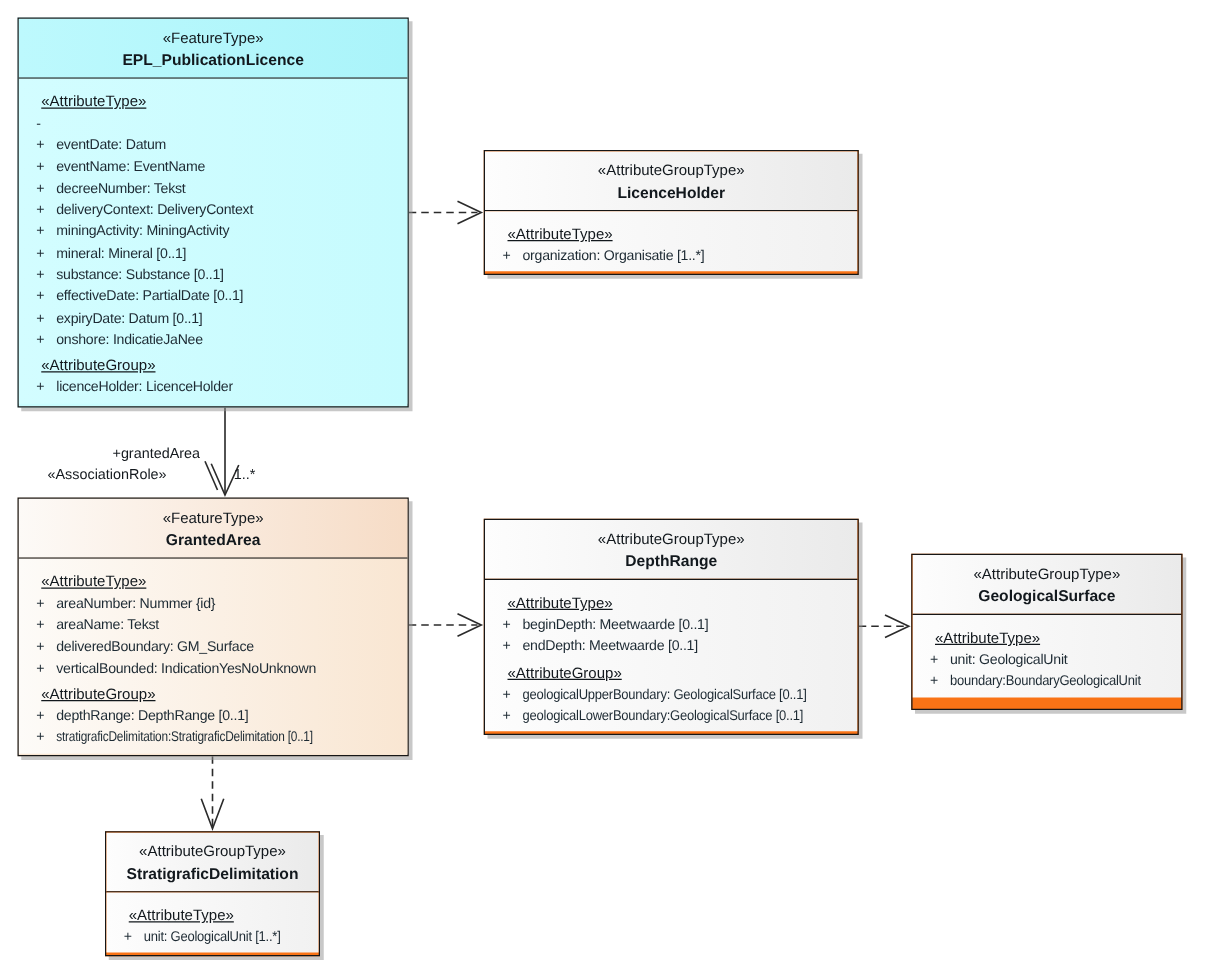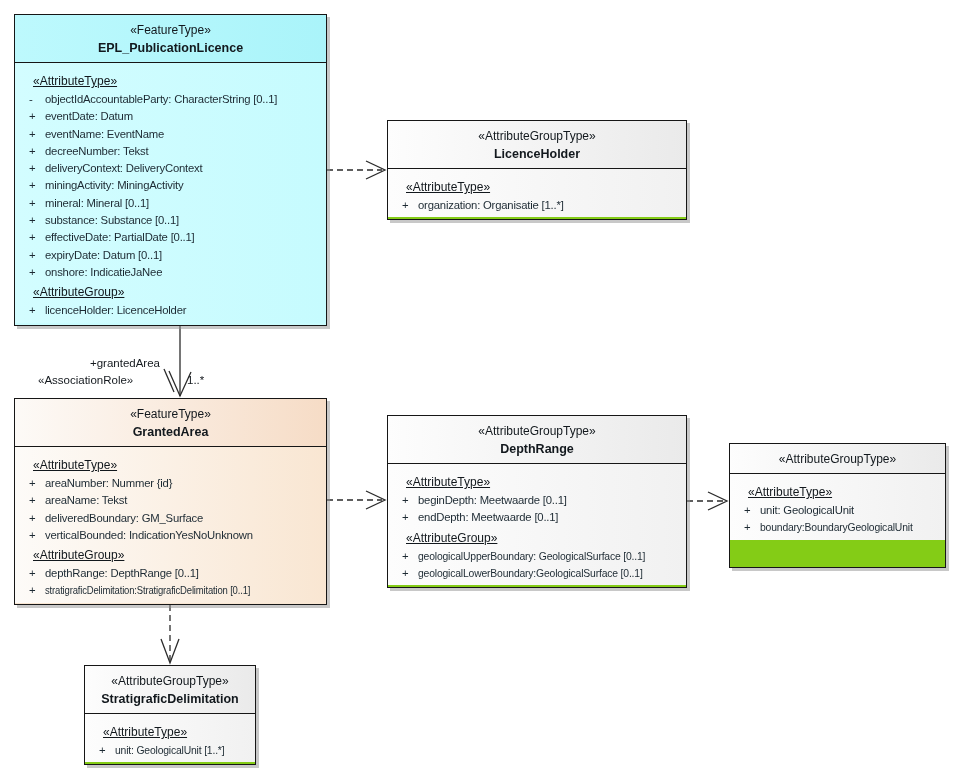--- a/index.html
+++ b/index.html
@@ -24,21 +24,21 @@
   .tight2 { transform:scaleX(.84); transform-origin:left center; }
 
   .hdr-cyan   { background:linear-gradient(90deg,#bdf9fd,#aaf4fa); }
   .body-cyan  { background:linear-gradient(90deg,#d3fdff,#c6fbfe); }
   .hdr-orange { background:linear-gradient(90deg,#fdfaf7,#f6dcc6); }
   .body-orange{ background:linear-gradient(90deg,#fdfbf8,#f9e6d2); }
   .hdr-grey   { background:linear-gradient(90deg,#fdfdfd,#eaeaea); }
   .body-grey  { background:linear-gradient(90deg,#fdfdfd,#f1f1f1); }
   .box-cyan   { background:#c9fcfe; }
   .box-orange { background:#f9e6d2; }
-  .box-grey   { background:#84cc16; }
+  .box-grey   { background:#f97316; }
 
   .conn-label { position:absolute; font-size:11.5px; color:#14191e; white-space:nowrap; }
 </style>
 </head>
 <body>
 
 <div class="canvas">
 
   <svg class="overlay" width="964" height="779" viewBox="0 0 964 779">
 
@@ -71,21 +71,20 @@
 
   <div class="uml-class box-cyan" style="left:14px;top:14px;width:313px;height:312px;">
     <div class="hdr hdr-cyan">
       <div class="stereo">«FeatureType»</div>
       <div class="cname">EPL_PublicationLicence</div>
     </div>
     <div class="cbody body-cyan">
       <div class="sec">«AttributeType»</div>
       <div class="row">
           <span class="vis">-</span>
-          <span class="atxt">objectIdAccountableParty: CharacterString [0..1]</span>
         </div>
       <div class="row">
           <span class="vis">+</span>
           <span class="atxt">eventDate: Datum</span>
         </div>
       <div class="row">
           <span class="vis">+</span>
           <span class="atxt">eventName: EventName</span>
         </div>
       <div class="row">
@@ -200,20 +199,21 @@
       <div class="row">
           <span class="vis">+</span>
           <span class="atxt tight">geologicalLowerBoundary:GeologicalSurface [0..1]</span>
         </div>
     </div>
   </div>
 
   <div class="uml-class box-grey" style="left:729px;top:443px;width:217px;height:125px;">
     <div class="hdr hdr-grey">
       <div class="stereo">«AttributeGroupType»</div>
+      <div class="cname">GeologicalSurface</div>
     </div>
     <div class="cbody body-grey">
       <div class="sec">«AttributeType»</div>
       <div class="row">
           <span class="vis">+</span>
           <span class="atxt">unit: GeologicalUnit</span>
         </div>
       <div class="row">
           <span class="vis">+</span>
           <span class="atxt tight">boundary:BoundaryGeologicalUnit</span>

